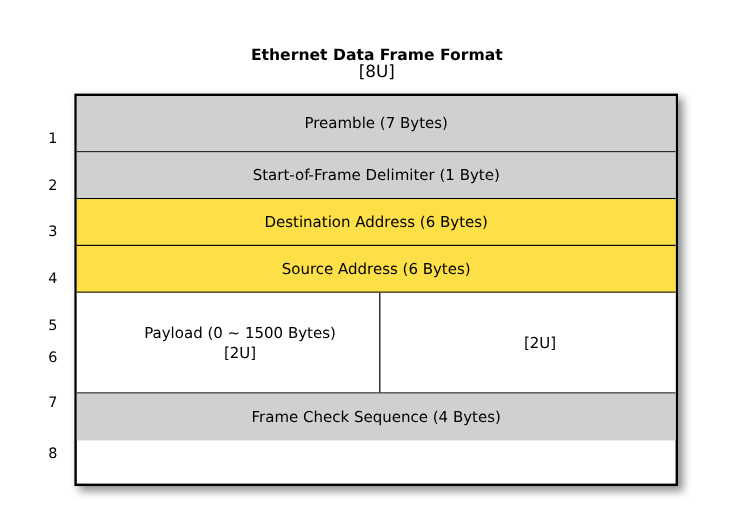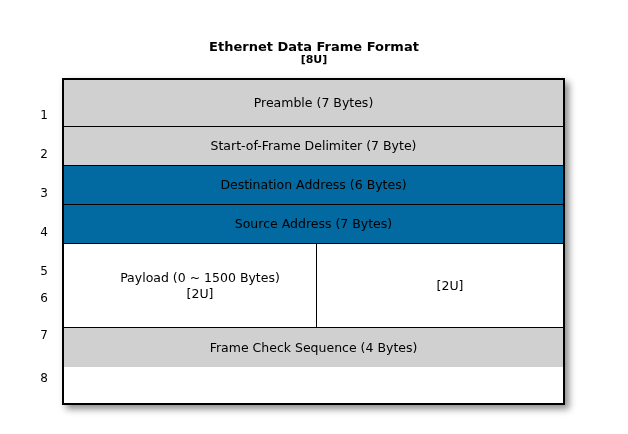--- a/index.html
+++ b/index.html
@@ -27,22 +27,22 @@
   }
   #diagram-title {
     display: block;
     font-size: 13px;
     font-weight: bold;
     letter-spacing: 0px;
     color: #000;
   }
   #diagram-title-unit {
     display: block;
-    font-size: 11px;
-    font-weight: bold;
+    font-size: 14px;
+    font-weight: normal;
     margin-top: 1px;
     color: #000;
   }
 
   
   #row-number-gutter {
     position: absolute;
     left: 30px;
     top: 68px;
     width: 28px;
@@ -78,21 +78,21 @@
     justify-content: center;
     text-align: center;
     font-size: 12.5px;
     line-height: 16px;
     color: #000;
   }
   .frame-row:last-child {
     border-bottom: none;
   }
   .frame-row.gray   { background: #d0d0d0; }
-  .frame-row.blue   { background: #0369a1; }
+  .frame-row.blue   { background: #fde047; }
   .frame-row.yellow { background: #fdfcdd; }
   .frame-row.white  { background: #ffffff; }
 
   .frame-row .cell {
     box-sizing: border-box;
     height: 100%;
     display: flex;
     flex-direction: column;
     align-items: center;
     justify-content: center;
@@ -129,29 +129,29 @@
   <div class="row-number" style="top:304px;">8</div>
 </div>
 
 <div id="frame-table">
 
   <div class="frame-row gray" style="height:47px;">
     <span class="cell-label">Preamble (7 Bytes)</span>
   </div>
 
   <div class="frame-row gray" style="height:39px;">
-    <span class="cell-label">Start-of-Frame Delimiter (7 Byte)</span>
+    <span class="cell-label">Start-of-Frame Delimiter (1 Byte)</span>
   </div>
 
   <div class="frame-row blue" style="height:39px;">
     <span class="cell-label">Destination Address (6 Bytes)</span>
   </div>
 
   <div class="frame-row blue" style="height:39px;">
-    <span class="cell-label">Source Address (7 Bytes)</span>
+    <span class="cell-label">Source Address (6 Bytes)</span>
   </div>
 
 
   <div class="frame-row white split-row" style="height:84px;">
     <div class="cell cell-left">
       <span class="cell-label">Payload (0 ~ 1500 Bytes)</span>
       <span class="cell-unit">[2U]</span>
     </div>
     <div class="cell cell-right">
       <span class="cell-unit">[2U]</span>

